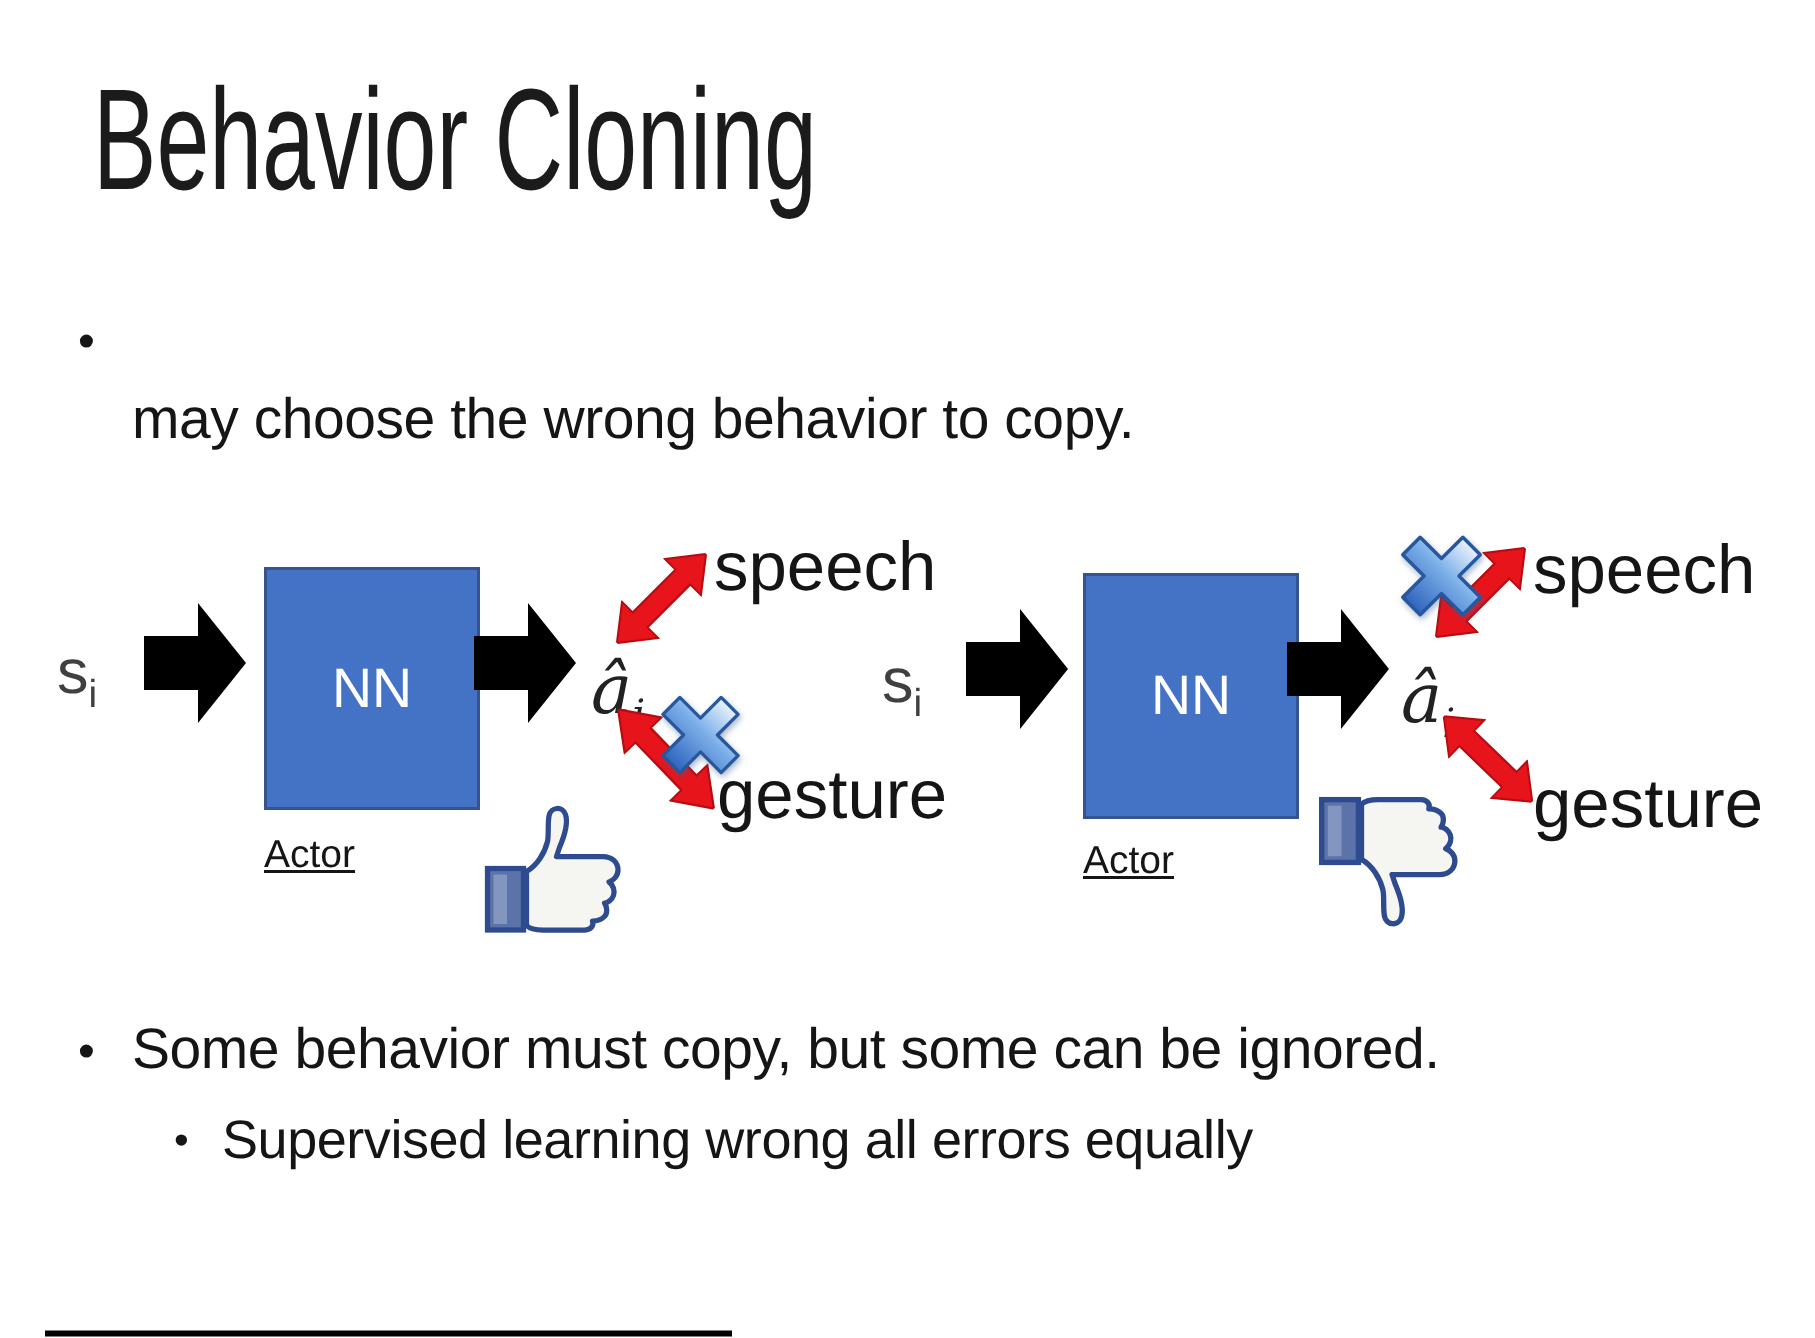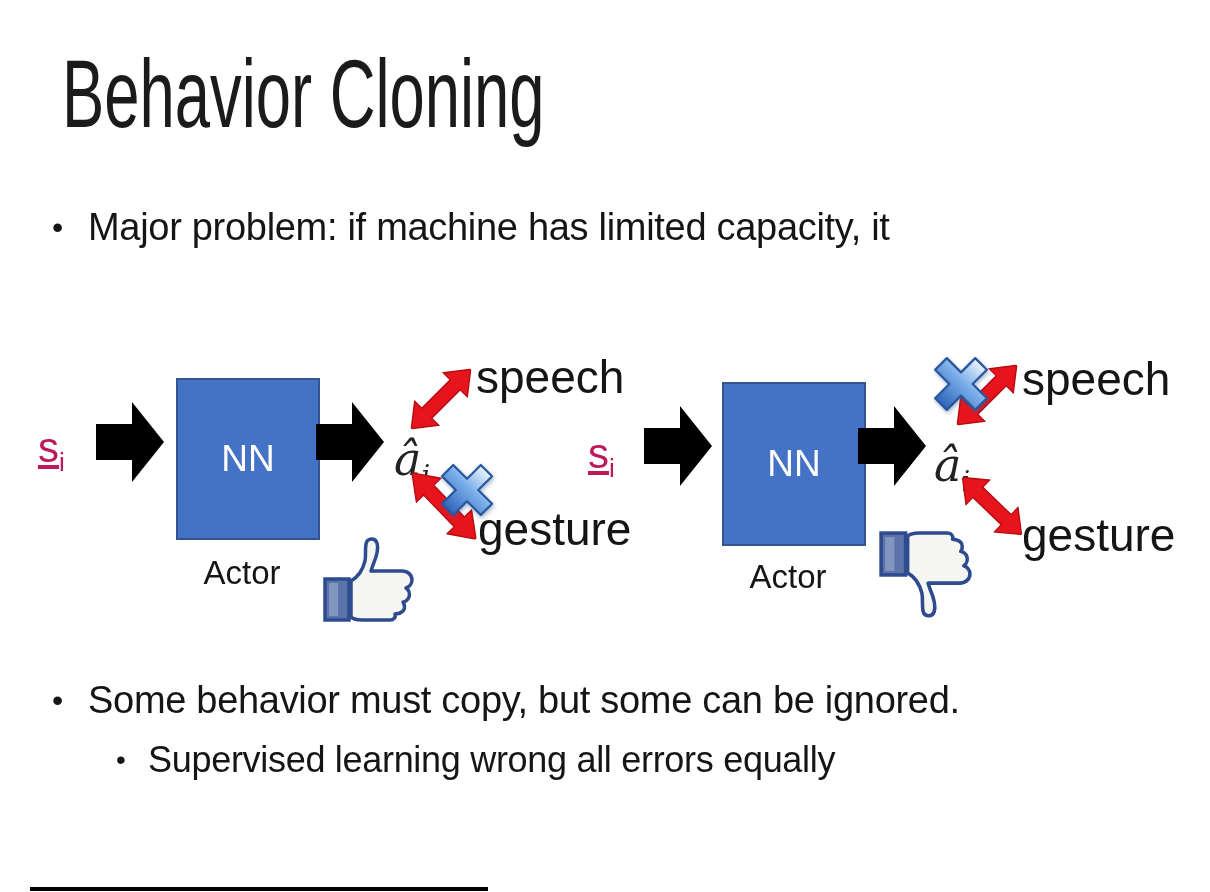--- a/index.html
+++ b/index.html
@@ -14,22 +14,22 @@
   .bullet{position:absolute;display:flex;align-items:flex-start;font-size:38px;line-height:53px;
           letter-spacing:-.3px;color:#151515;}
   .bullet .dot{width:36px;flex:0 0 36px;font-size:32px;line-height:53px;}
   .bullet1{left:52px;top:201px;}
   .bullet2{left:52px;top:674px;}
   .subbullet{left:116px;top:735px;font-size:36px;line-height:50px;}
   .subbullet .dot{width:32px;flex:0 0 32px;font-size:28px;line-height:50px;}
   .nnbox{position:absolute;width:144px;background:var(--nn-box-fill,#4472c4);
          border:2px solid var(--nn-box-border,#35548f);box-sizing:border-box;
          display:flex;align-items:center;justify-content:center;color:#fff;font-size:37px;}
-  .actor{position:absolute;width:132px;text-align:center;font-size:33px;color:#151515;white-space:nowrap;}
-  .iolabel{position:absolute;font-size:42px;color:#be185d;white-space:nowrap;text-decoration:underline;}
+  .actor{position:absolute;width:132px;font-size:26px;color:#151515;white-space:nowrap;text-decoration:underline;}
+  .iolabel{position:absolute;font-size:42px;color:#404040;white-space:nowrap;}
   .iolabel sub{font-size:26px;line-height:0;}
   .ahat{position:absolute;font-family:"DejaVu Serif",serif;font-style:italic;font-size:46px;color:#222;white-space:nowrap;margin-top:24px;}
   .ahat sub{font-size:27px;line-height:0;}
   .behavior{position:absolute;font-size:46px;color:#151515;white-space:nowrap;}
 
   .blk{position:absolute;width:68px;height:92px;}
   .blk polygon{fill:var(--arrow-black,#000);}
 
   .dbl{position:absolute;height:36px;}
   .dbl svg{display:block;width:100%;height:100%;}
@@ -44,21 +44,22 @@
 </head>
 <body>
 
 <div class="slide">
 
   <div class="title">Behavior Cloning</div>
 
   <div class="bullet bullet1">
     <span class="dot">•</span>
     <span>
-      <span>Major problem: if machine has limited capacity, it</span><br>
+      <br>
+      <span>may choose the wrong behavior to copy.</span>
     </span>
   </div>
 
   <div class="iolabel" style="left:38px;top:424px;">
     <span>s</span><sub>i</sub>
   </div>
 
   <svg class="blk" style="left:96px;top:396px;" viewBox="0 0 68 92">
     <polygon points="0,28 36,28 36,6 68,46 36,86 36,64 0,64"></polygon>
   </svg>

